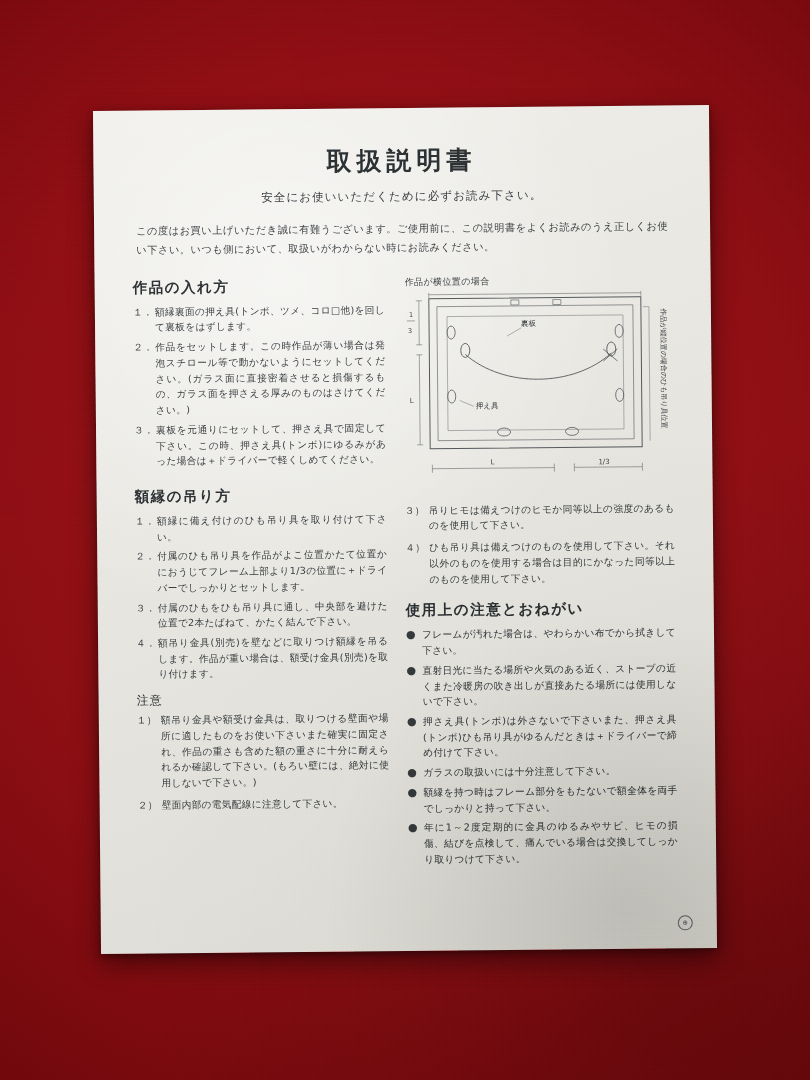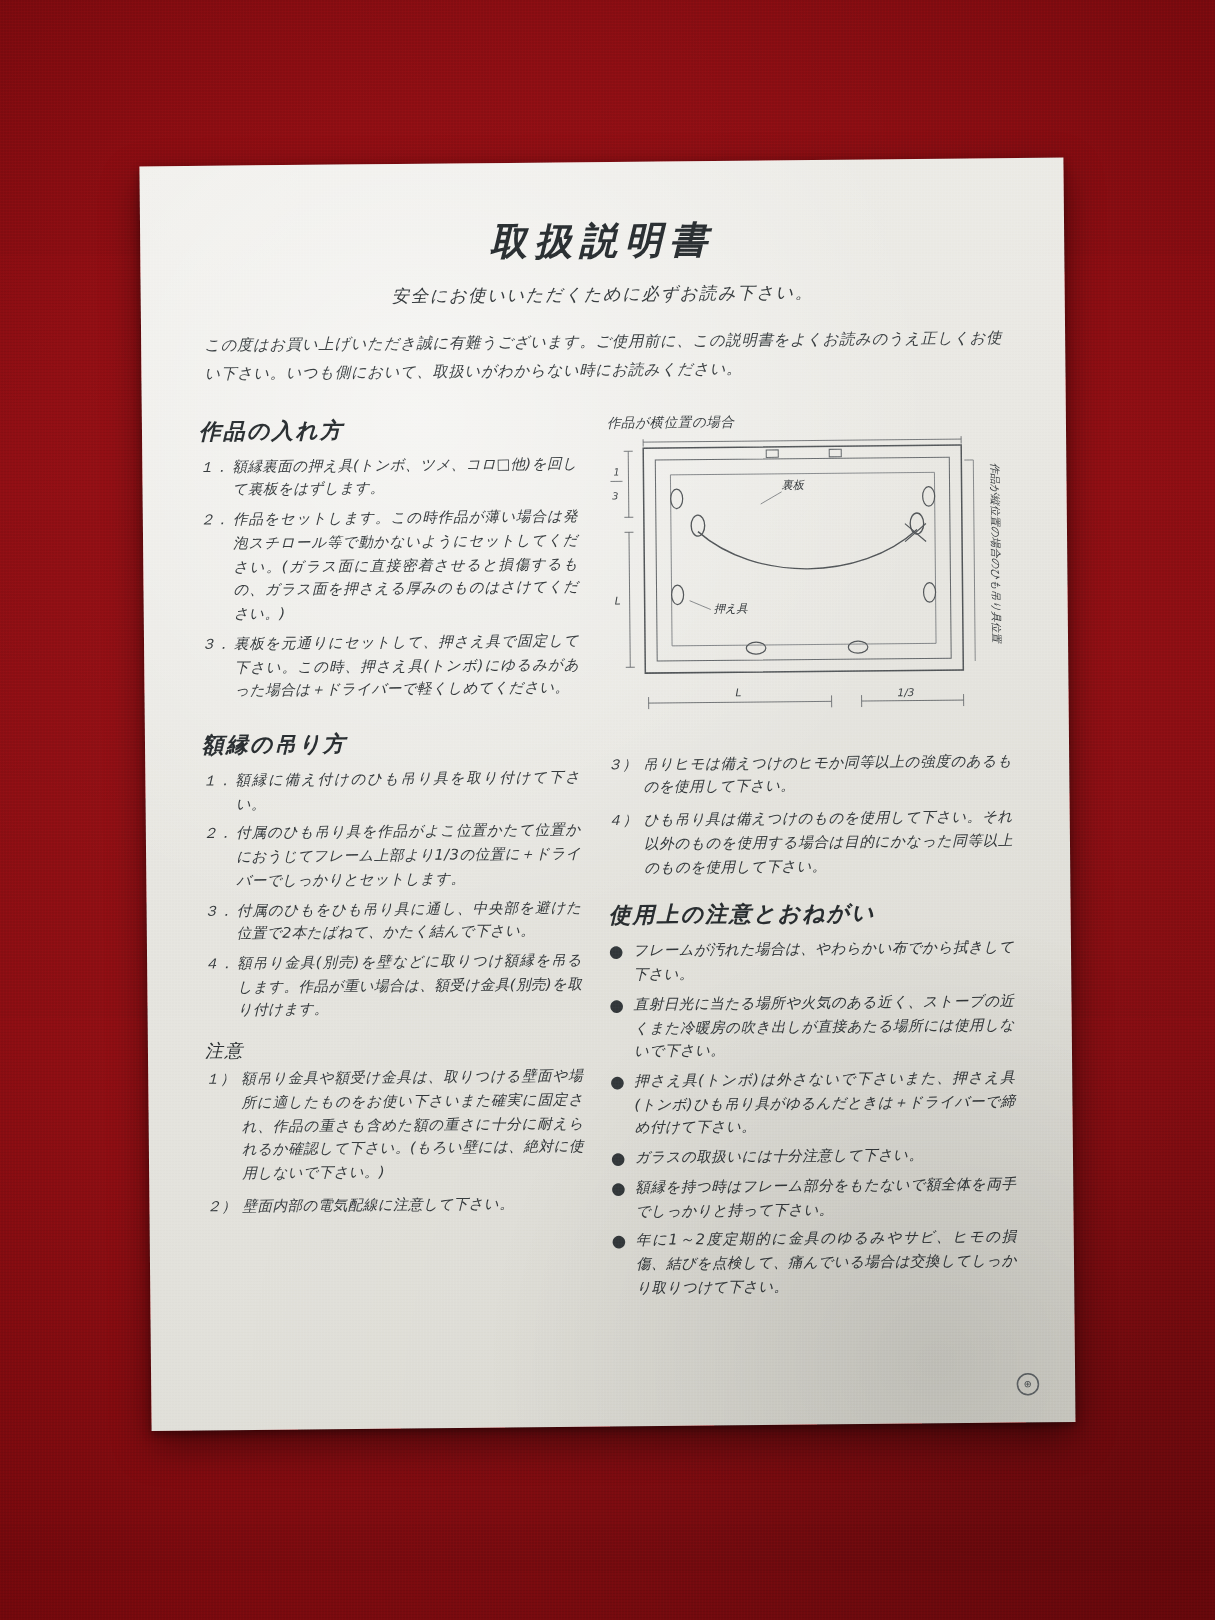--- a/index.html
+++ b/index.html
@@ -14,21 +14,20 @@
     background: #8d0d12;
   }
 
   
   .scene {
     position: relative;
     width: 810px;
     height: 1080px;
     background:
       radial-gradient(ellipse 120% 90% at 50% 45%, #a3151a 0%, #8c0e13 45%, #6d070b 78%, #4d0407 100%);
-    font-style: italic;
   }
   .scene::after {
     content: "";
     position: absolute;
     inset: 0;
     pointer-events: none;
     background-image:
       repeating-linear-gradient(0deg, rgba(255,255,255,0.030) 0 1px, rgba(0,0,0,0.030) 1px 2px),
       repeating-linear-gradient(90deg, rgba(255,255,255,0.022) 0 1px, rgba(0,0,0,0.028) 1px 2px),
       radial-gradient(circle at 18% 12%, rgba(255,255,255,0.05), rgba(0,0,0,0) 40%),

